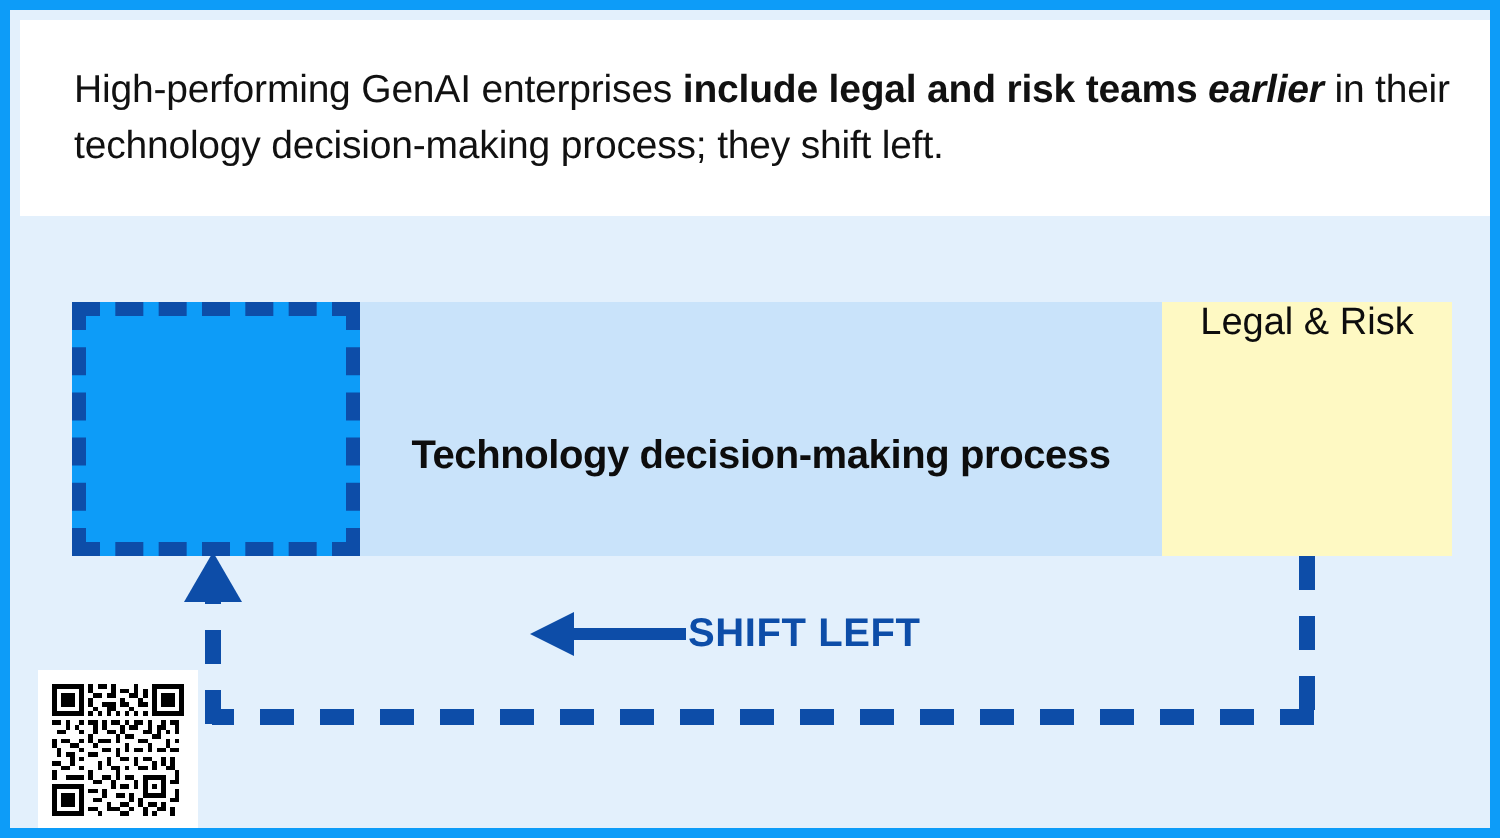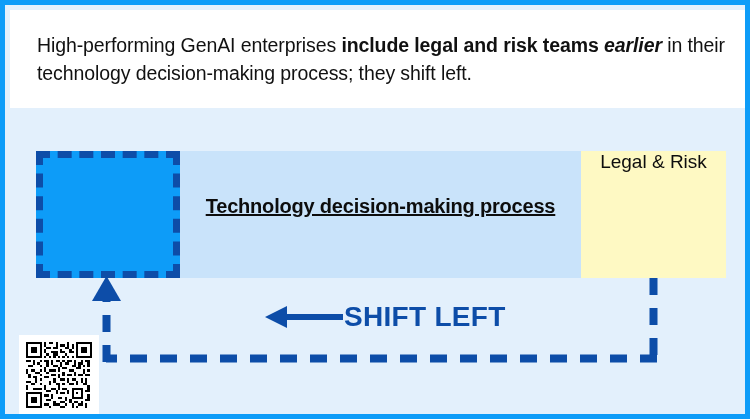--- a/index.html
+++ b/index.html
@@ -51,32 +51,31 @@
     position: absolute;
     left: 31px;
     top: 146px;
     width: 690px;
     height: 127px;
     background: #c9e3fa;
   }
   .process-label {
     position: absolute;
     left: 175px;
-    top: 138px;
+    top: 160px;
     width: 401px;
     height: 127px;
     display: flex;
     align-items: center;
     justify-content: center;
     font-size: 20px;
     font-weight: 700;
     color: #0d0d0d;
     letter-spacing: -0.2px;
     text-align: center;
-    text-decoration: underline;
   }
 
   .early-box {
     position: absolute;
     left: 31px;
     top: 146px;
     width: 144px;
     height: 127px;
     background: #0d9cf8;
     box-sizing: border-box;
@@ -103,21 +102,21 @@
   .shift-group {
     position: absolute;
     left: 258px;
     top: 298px;
     height: 28px;
     display: flex;
     align-items: center;
   }
   .shift-arrow { display: block; }
   .shift-text {
-    font-size: 28px;
+    font-size: 20px;
     font-weight: 700;
     color: #0d4da8;
     letter-spacing: 0.3px;
     margin-left: 1px;
   }
 
   
   .loop-svg {
     position: absolute;
     left: 0;

